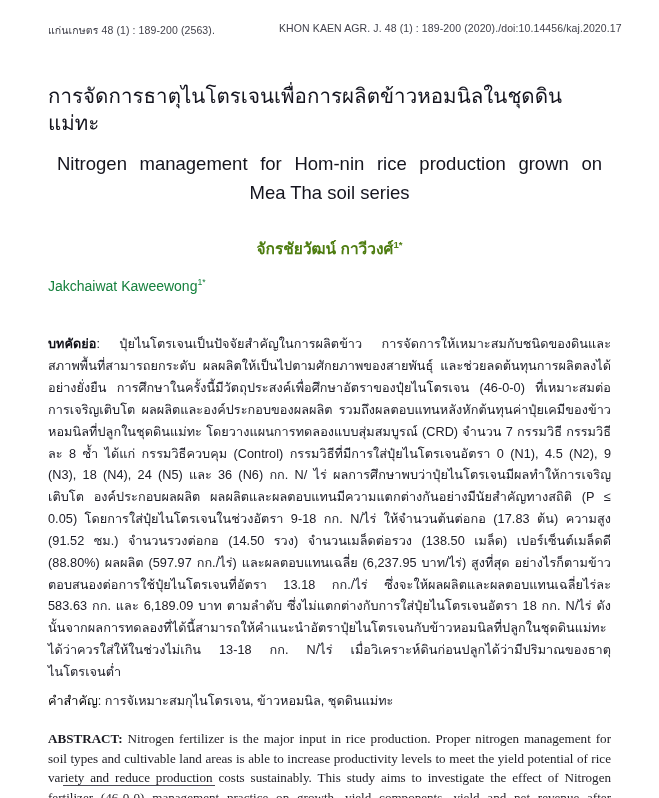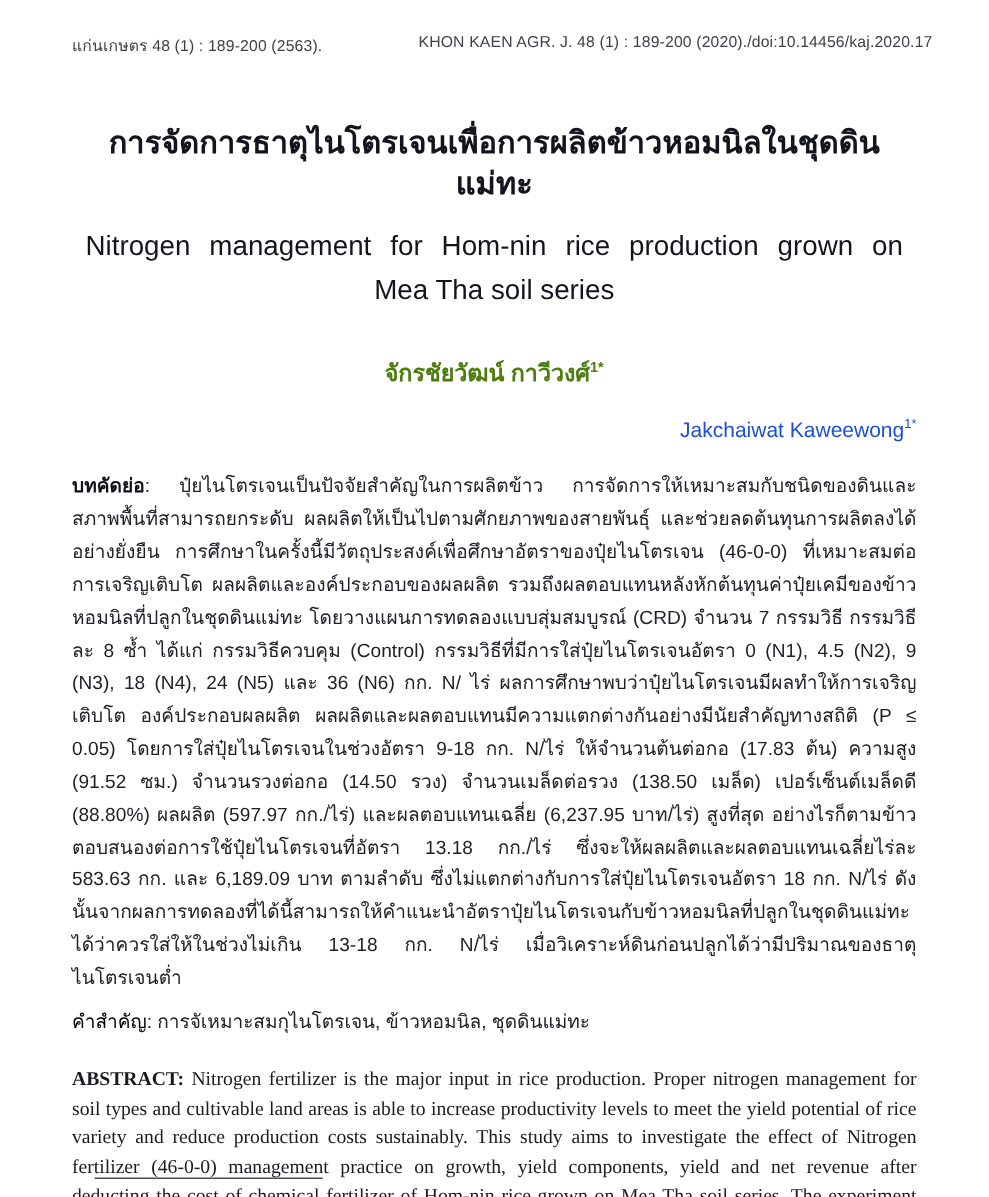--- a/index.html
+++ b/index.html
@@ -39,23 +39,22 @@
   }
   .running-head .rh-right {
     flex: 1;
     white-space: nowrap;
     margin-left: 16px;
   }
 
   
   .title-th {
     margin-top: 44px;
-    text-align: center;
     font-size: 20.5px;
-    font-weight: bold;
+    font-weight: normal;
     color: #14141e;
     line-height: 1.3;
     letter-spacing: 0.002em;
   }
   .title-en {
     text-align: justify;
     text-align-last: justify;
     font-size: 18.5px;
     color: #14141e;
     line-height: 1.55;
@@ -69,33 +68,33 @@
   
   .author-th {
     margin-top: 29px;
     text-align: center;
     font-size: 15.5px;
     font-weight: bold;
     color: #4d7c0f;
   }
   .author-en {
     margin-top: 17px;
-    text-align: right;
+    text-align: left;
     font-size: 14px;
-    color: #1d4ed8;
+    color: #15803d;
   }
   sup.affil {
     font-size: 0.62em;
     vertical-align: super;
     line-height: 0;
   }
 
   
   .abstract-th {
-    margin-top: 20px;
+    margin-top: 40px;
     font-size: 12.7px;
     line-height: 1.72;
     text-align: justify;
     text-align-last: left;
     color: #20202a;
     letter-spacing: 0.004em;
   }
   .abstract-th .lbl {
     font-weight: bold;
     color: #101018;

